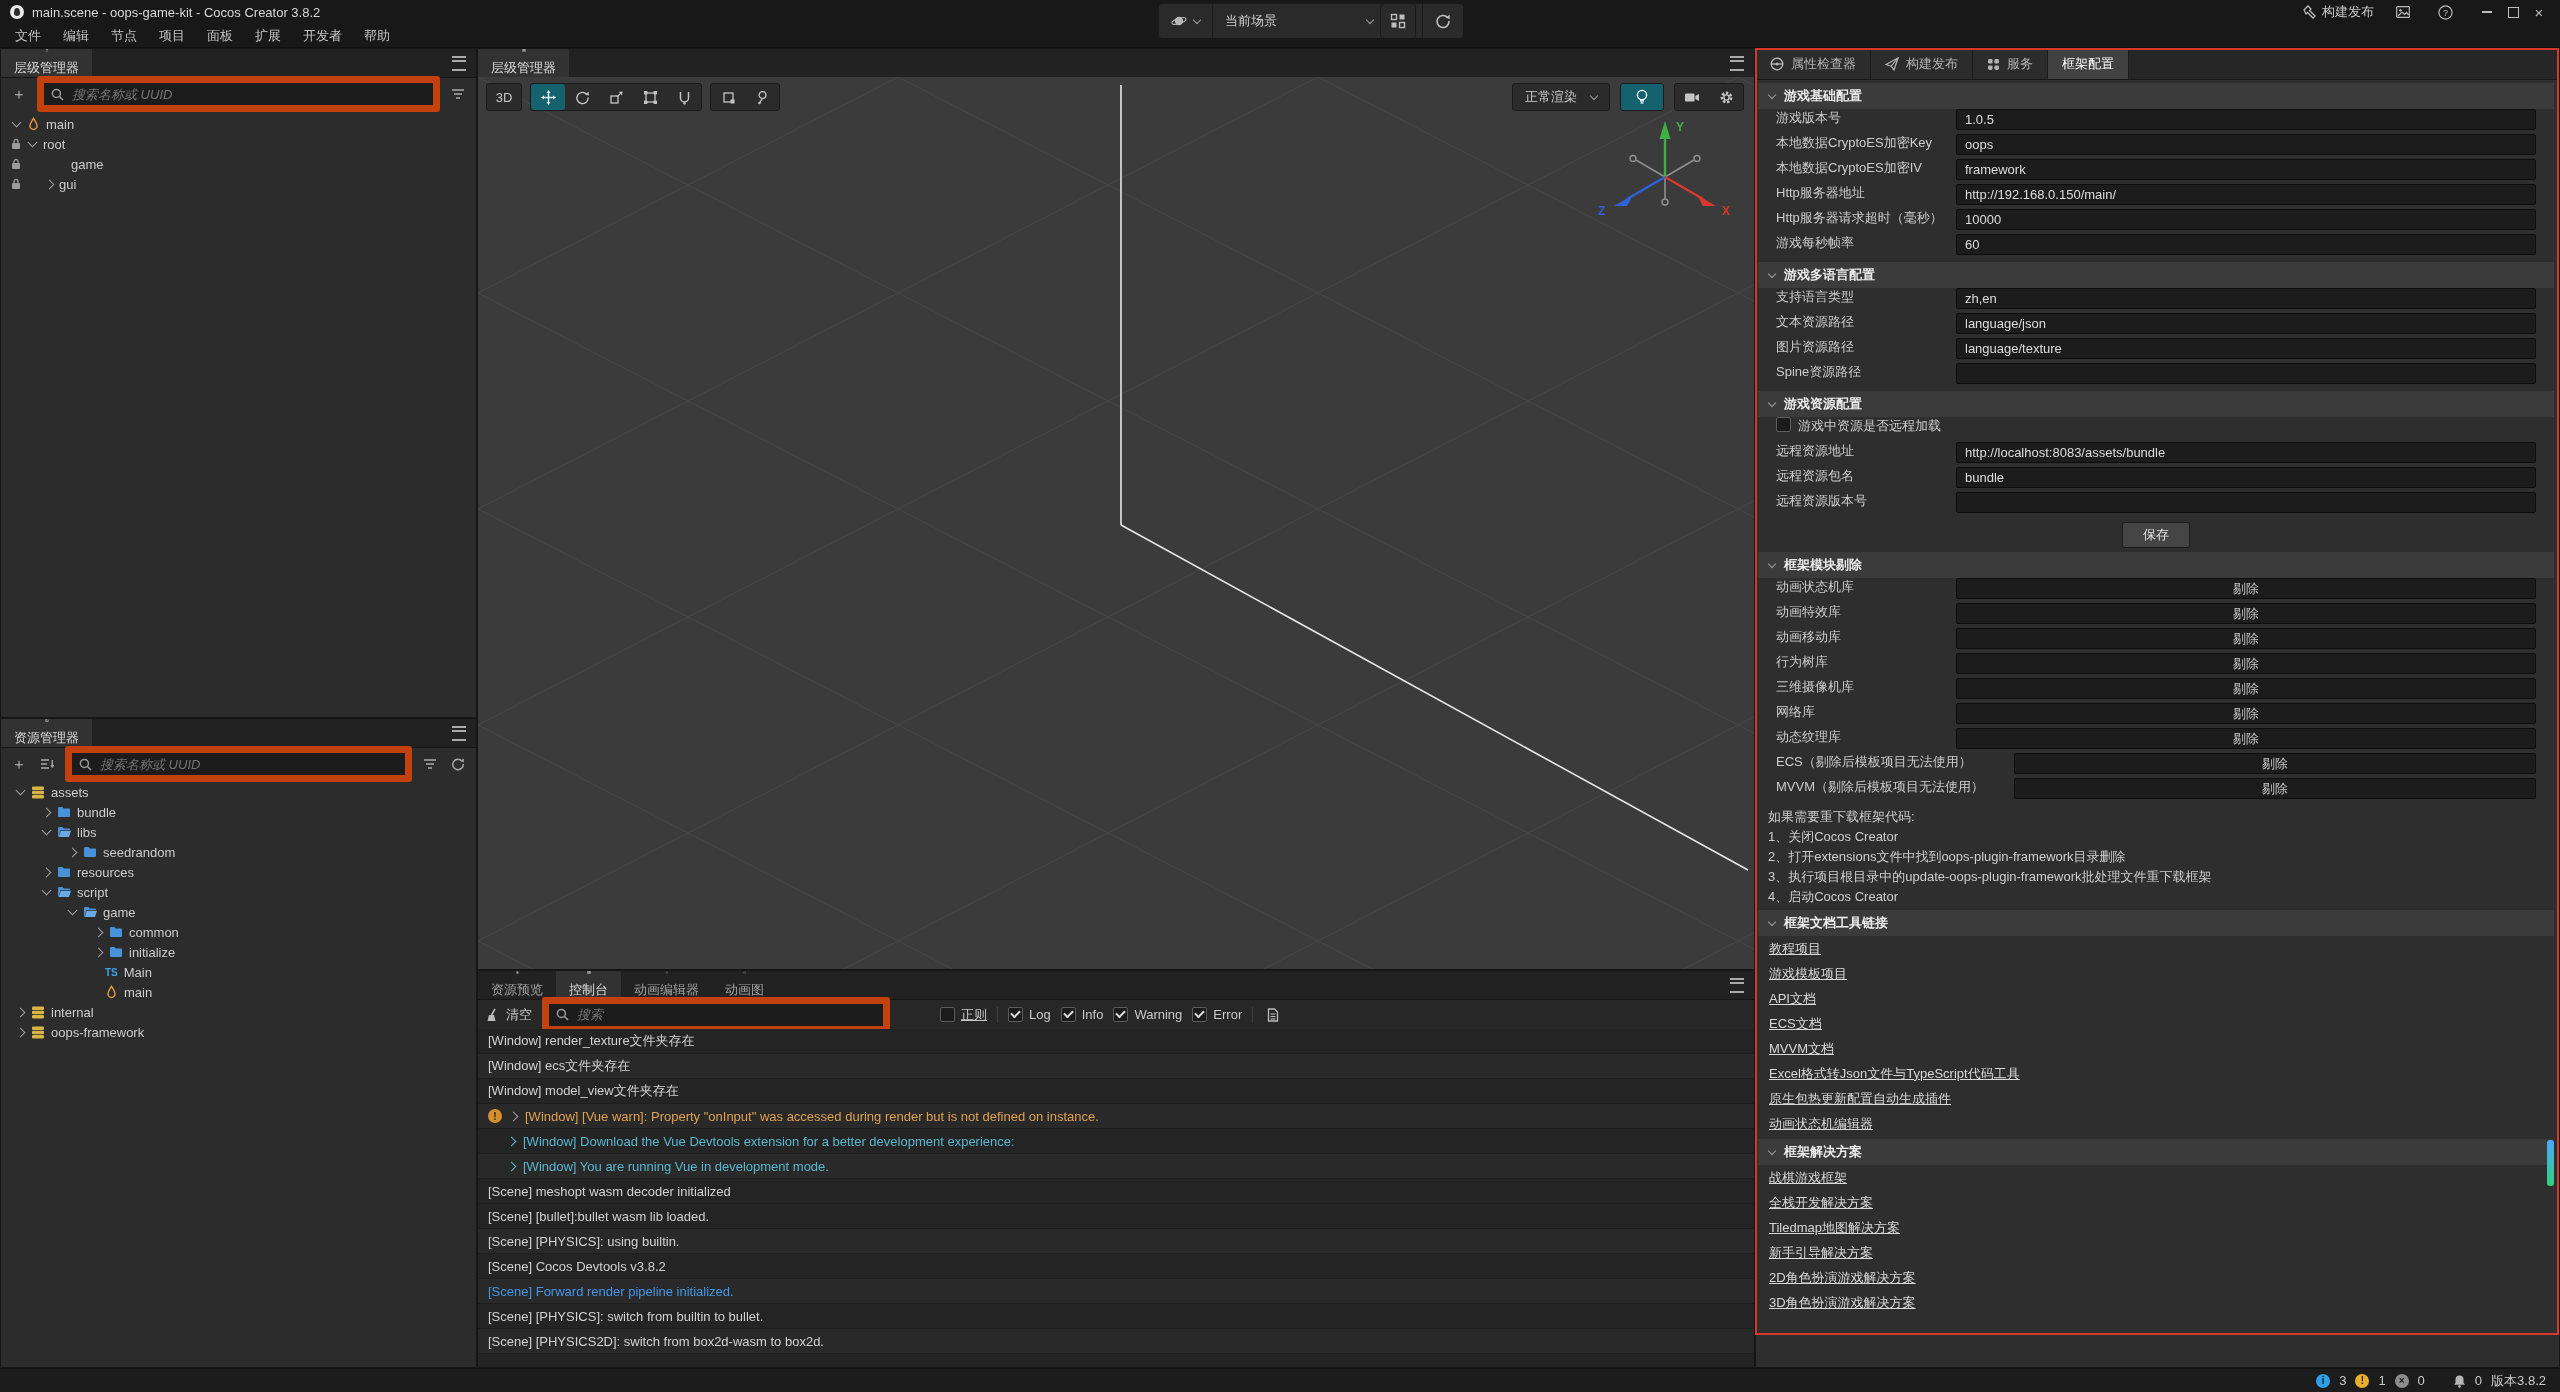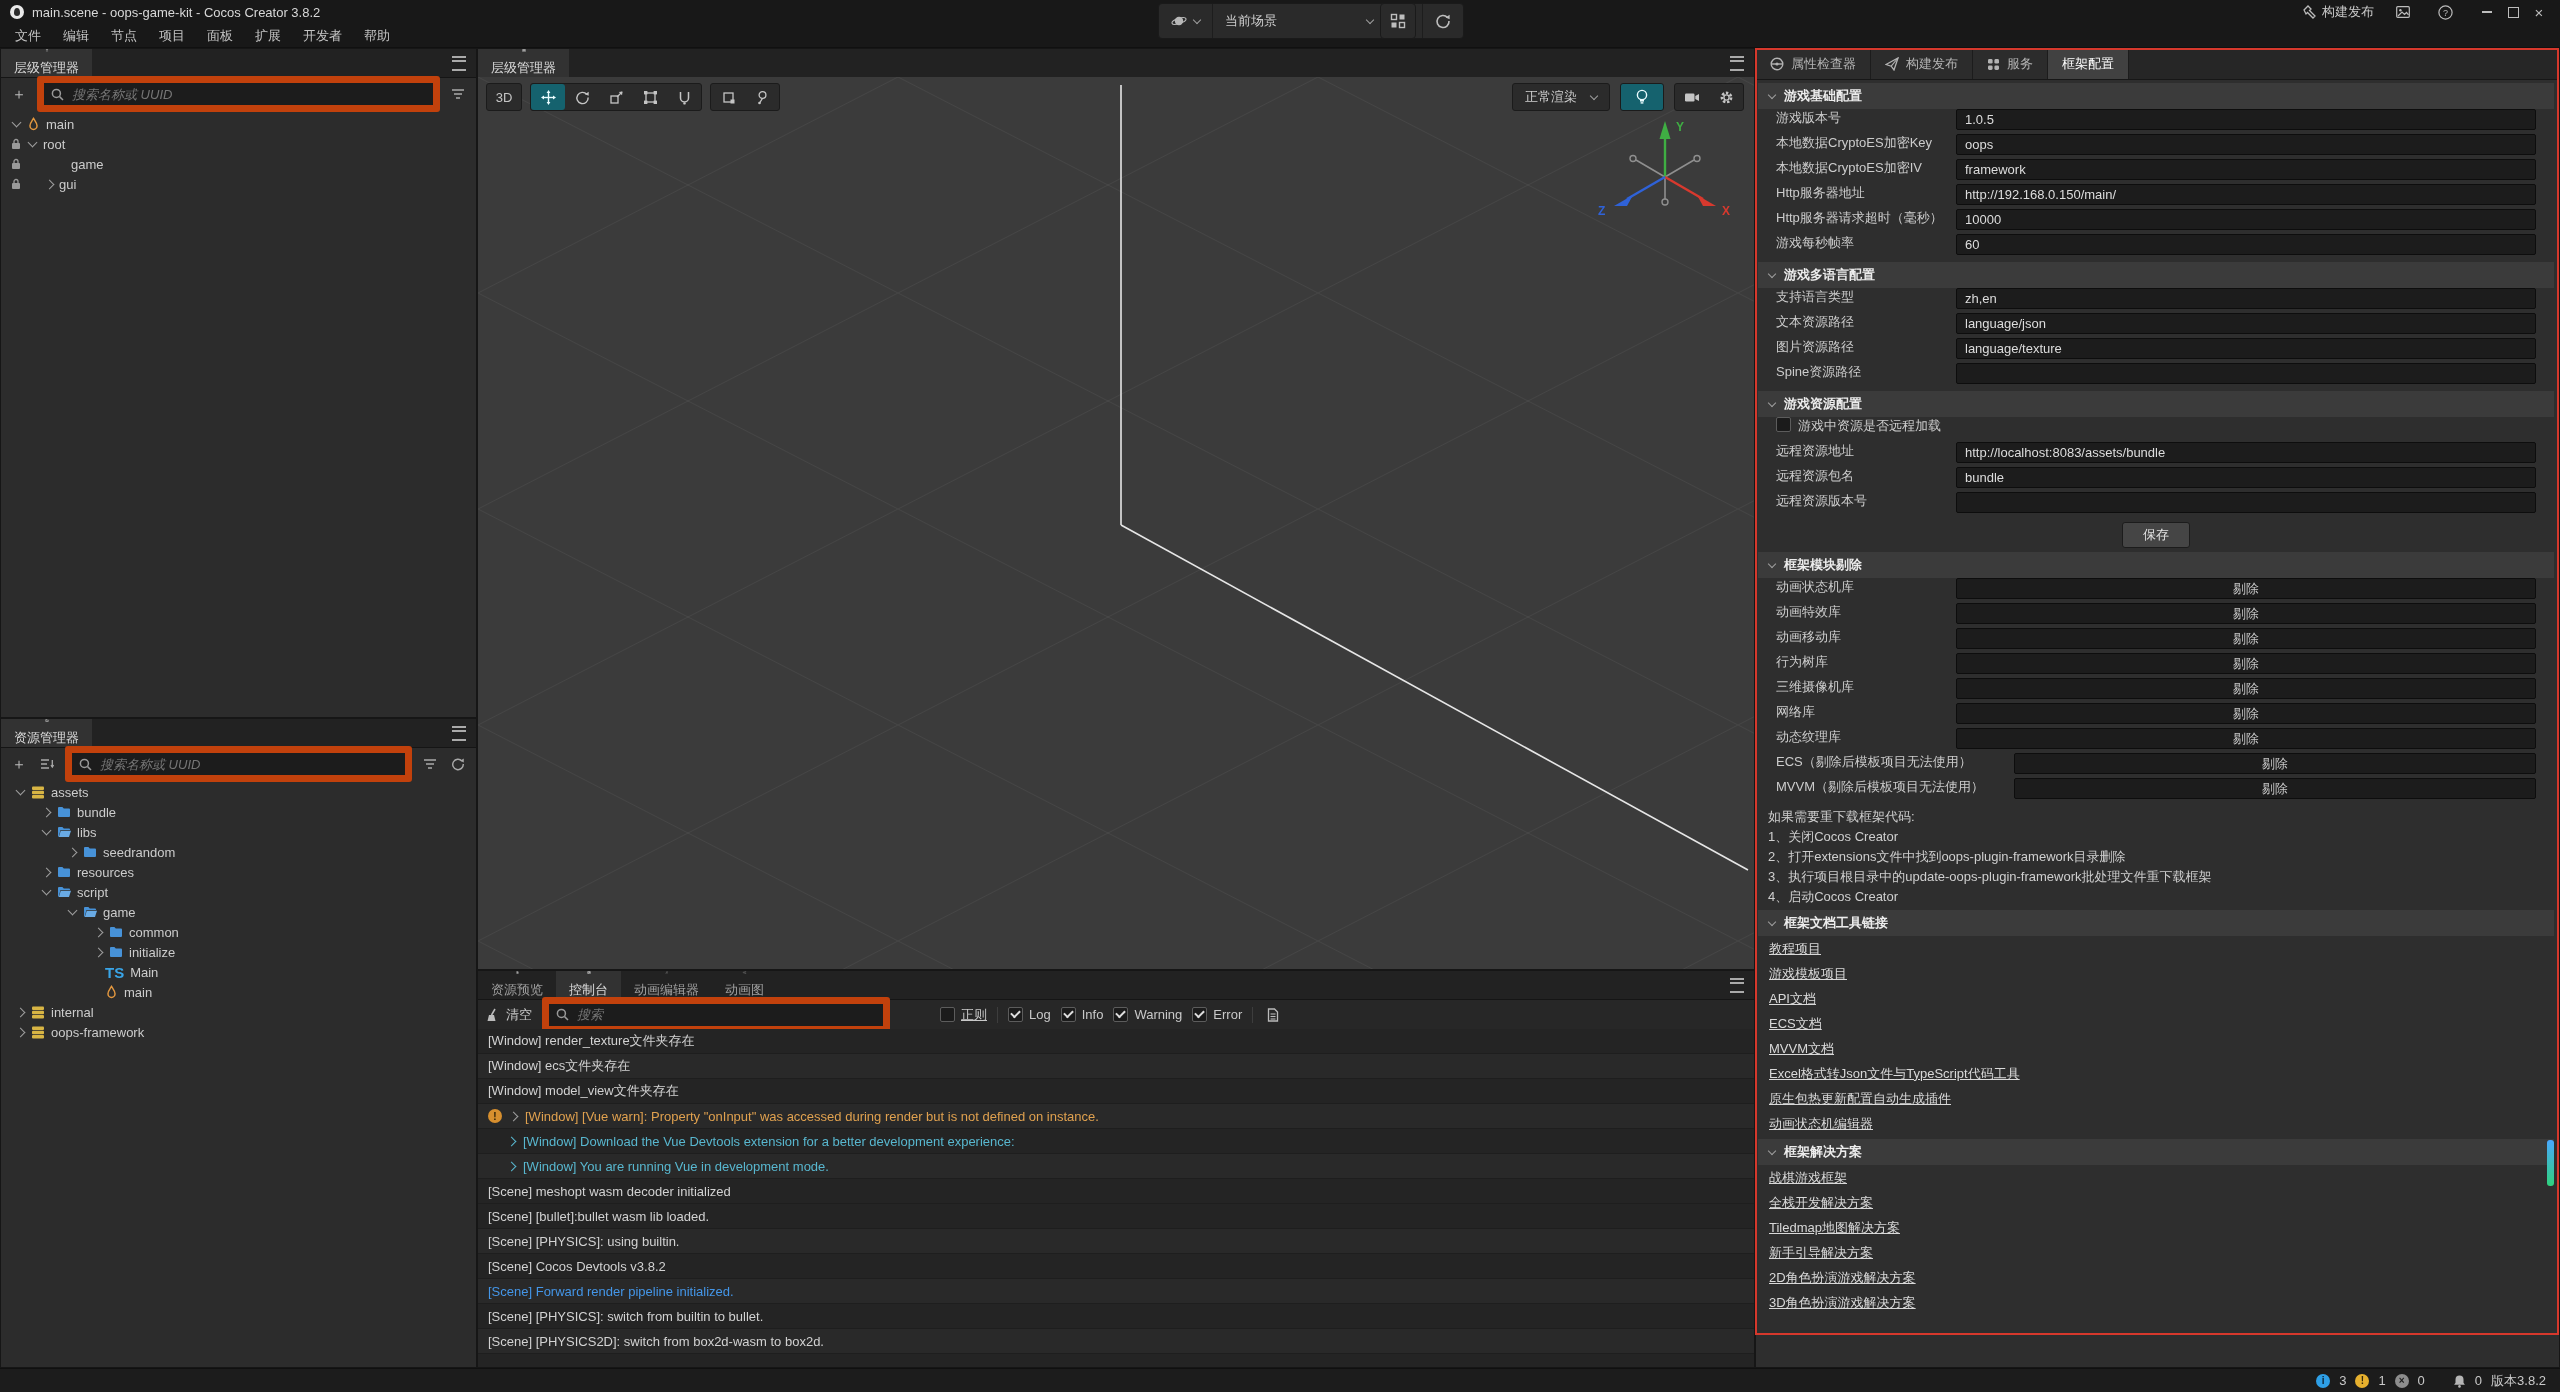--- a/index.html
+++ b/index.html
@@ -32,21 +32,21 @@
   .hbg{width:14px;height:11px;border-top:2px solid #aaa;border-bottom:2px solid #aaa;position:relative;margin-right:10px;cursor:pointer;}
   .hbg::after{content:'';position:absolute;left:0;right:0;top:2.5px;height:2px;background:#aaa;}
   .ptool{height:32px;display:flex;align-items:center;gap:8px;padding:0 8px;}
   .searchbox{flex:1;height:22px;background:#1c1c1c;border:7px solid #c2410c;border-radius:3px;display:flex;align-items:center;gap:6px;padding:0 7px;}
   .searchbox input{flex:1;background:transparent;border:none;outline:none;color:#cccccc;font-size:13px;font-family:inherit;}
   .searchbox input::placeholder{color:#767676;font-style:italic;}
   .tbtn{width:20px;height:20px;display:flex;align-items:center;justify-content:center;color:#bbb;cursor:pointer;flex:none;font-size:15px;}
   
   .trow{height:20px;display:flex;align-items:center;gap:6px;color:#cccccc;cursor:pointer;white-space:nowrap;}
   .tslot{width:10px;flex:none;display:flex;justify-content:center;}
-  .ts-label{font-weight:bold;color:#39a5e8;font-size:15px;}
+  .ts-label{font-weight:bold;color:#39a5e8;font-size:10px;}
   
   .viewport{position:absolute;left:0;top:28px;right:0;bottom:0;background:#3b3b3b;overflow:hidden;cursor:crosshair;}
   .scenetools{position:absolute;left:8px;top:6px;display:flex;align-items:center;gap:8px;}
   .stbtn{min-width:26px;height:26px;background:#2b2b2b;border:1px solid #1b1b1b;border-radius:3px;display:flex;align-items:center;justify-content:center;color:#c5c5c5;cursor:pointer;padding:0 4px;}
   .stgroup{display:flex;background:#2b2b2b;border:1px solid #1b1b1b;border-radius:3px;}
   .stgroup .stbtn{border:none;border-radius:0;background:transparent;}
   .stbtn.active{background:#15626e;color:#eafcff;border-radius:3px;}
   .scenetools-r{position:absolute;right:10px;top:6px;display:flex;align-items:center;gap:10px;}
   .rendermode{height:26px;background:#2b2b2b;border:1px solid #1b1b1b;border-radius:3px;display:flex;align-items:center;gap:14px;padding:0 12px;color:#cfcfcf;cursor:pointer;}
   

